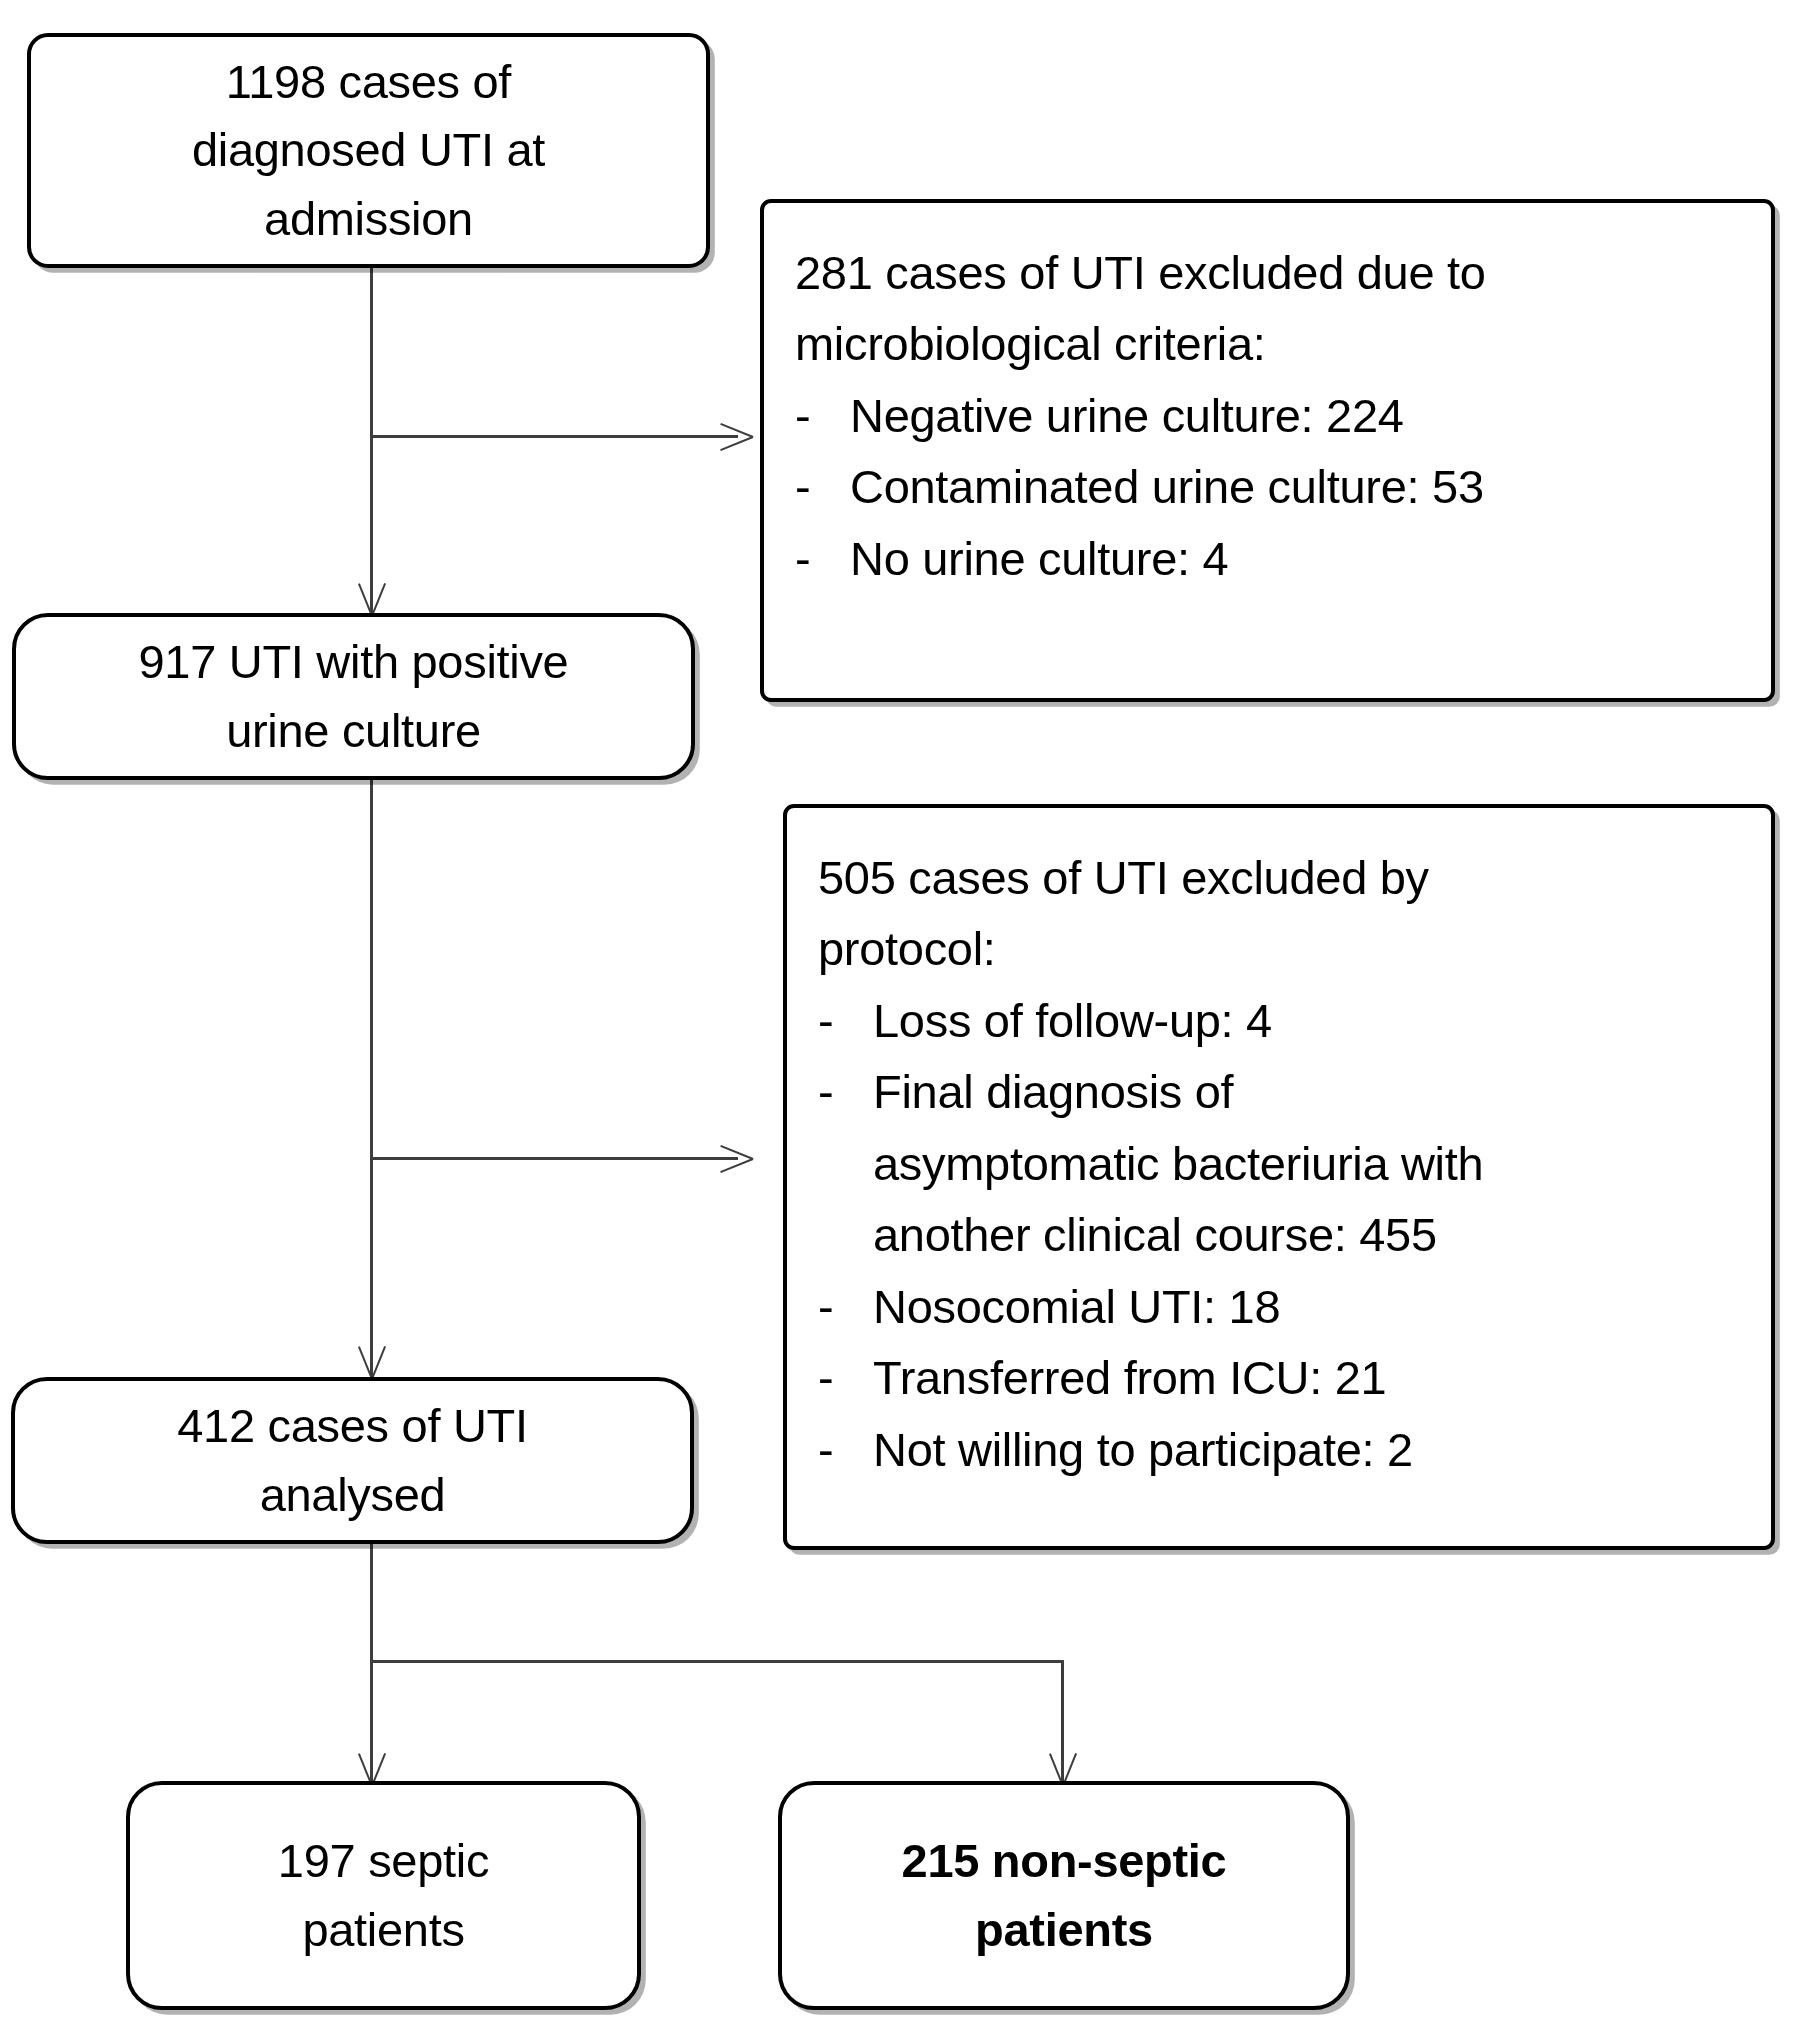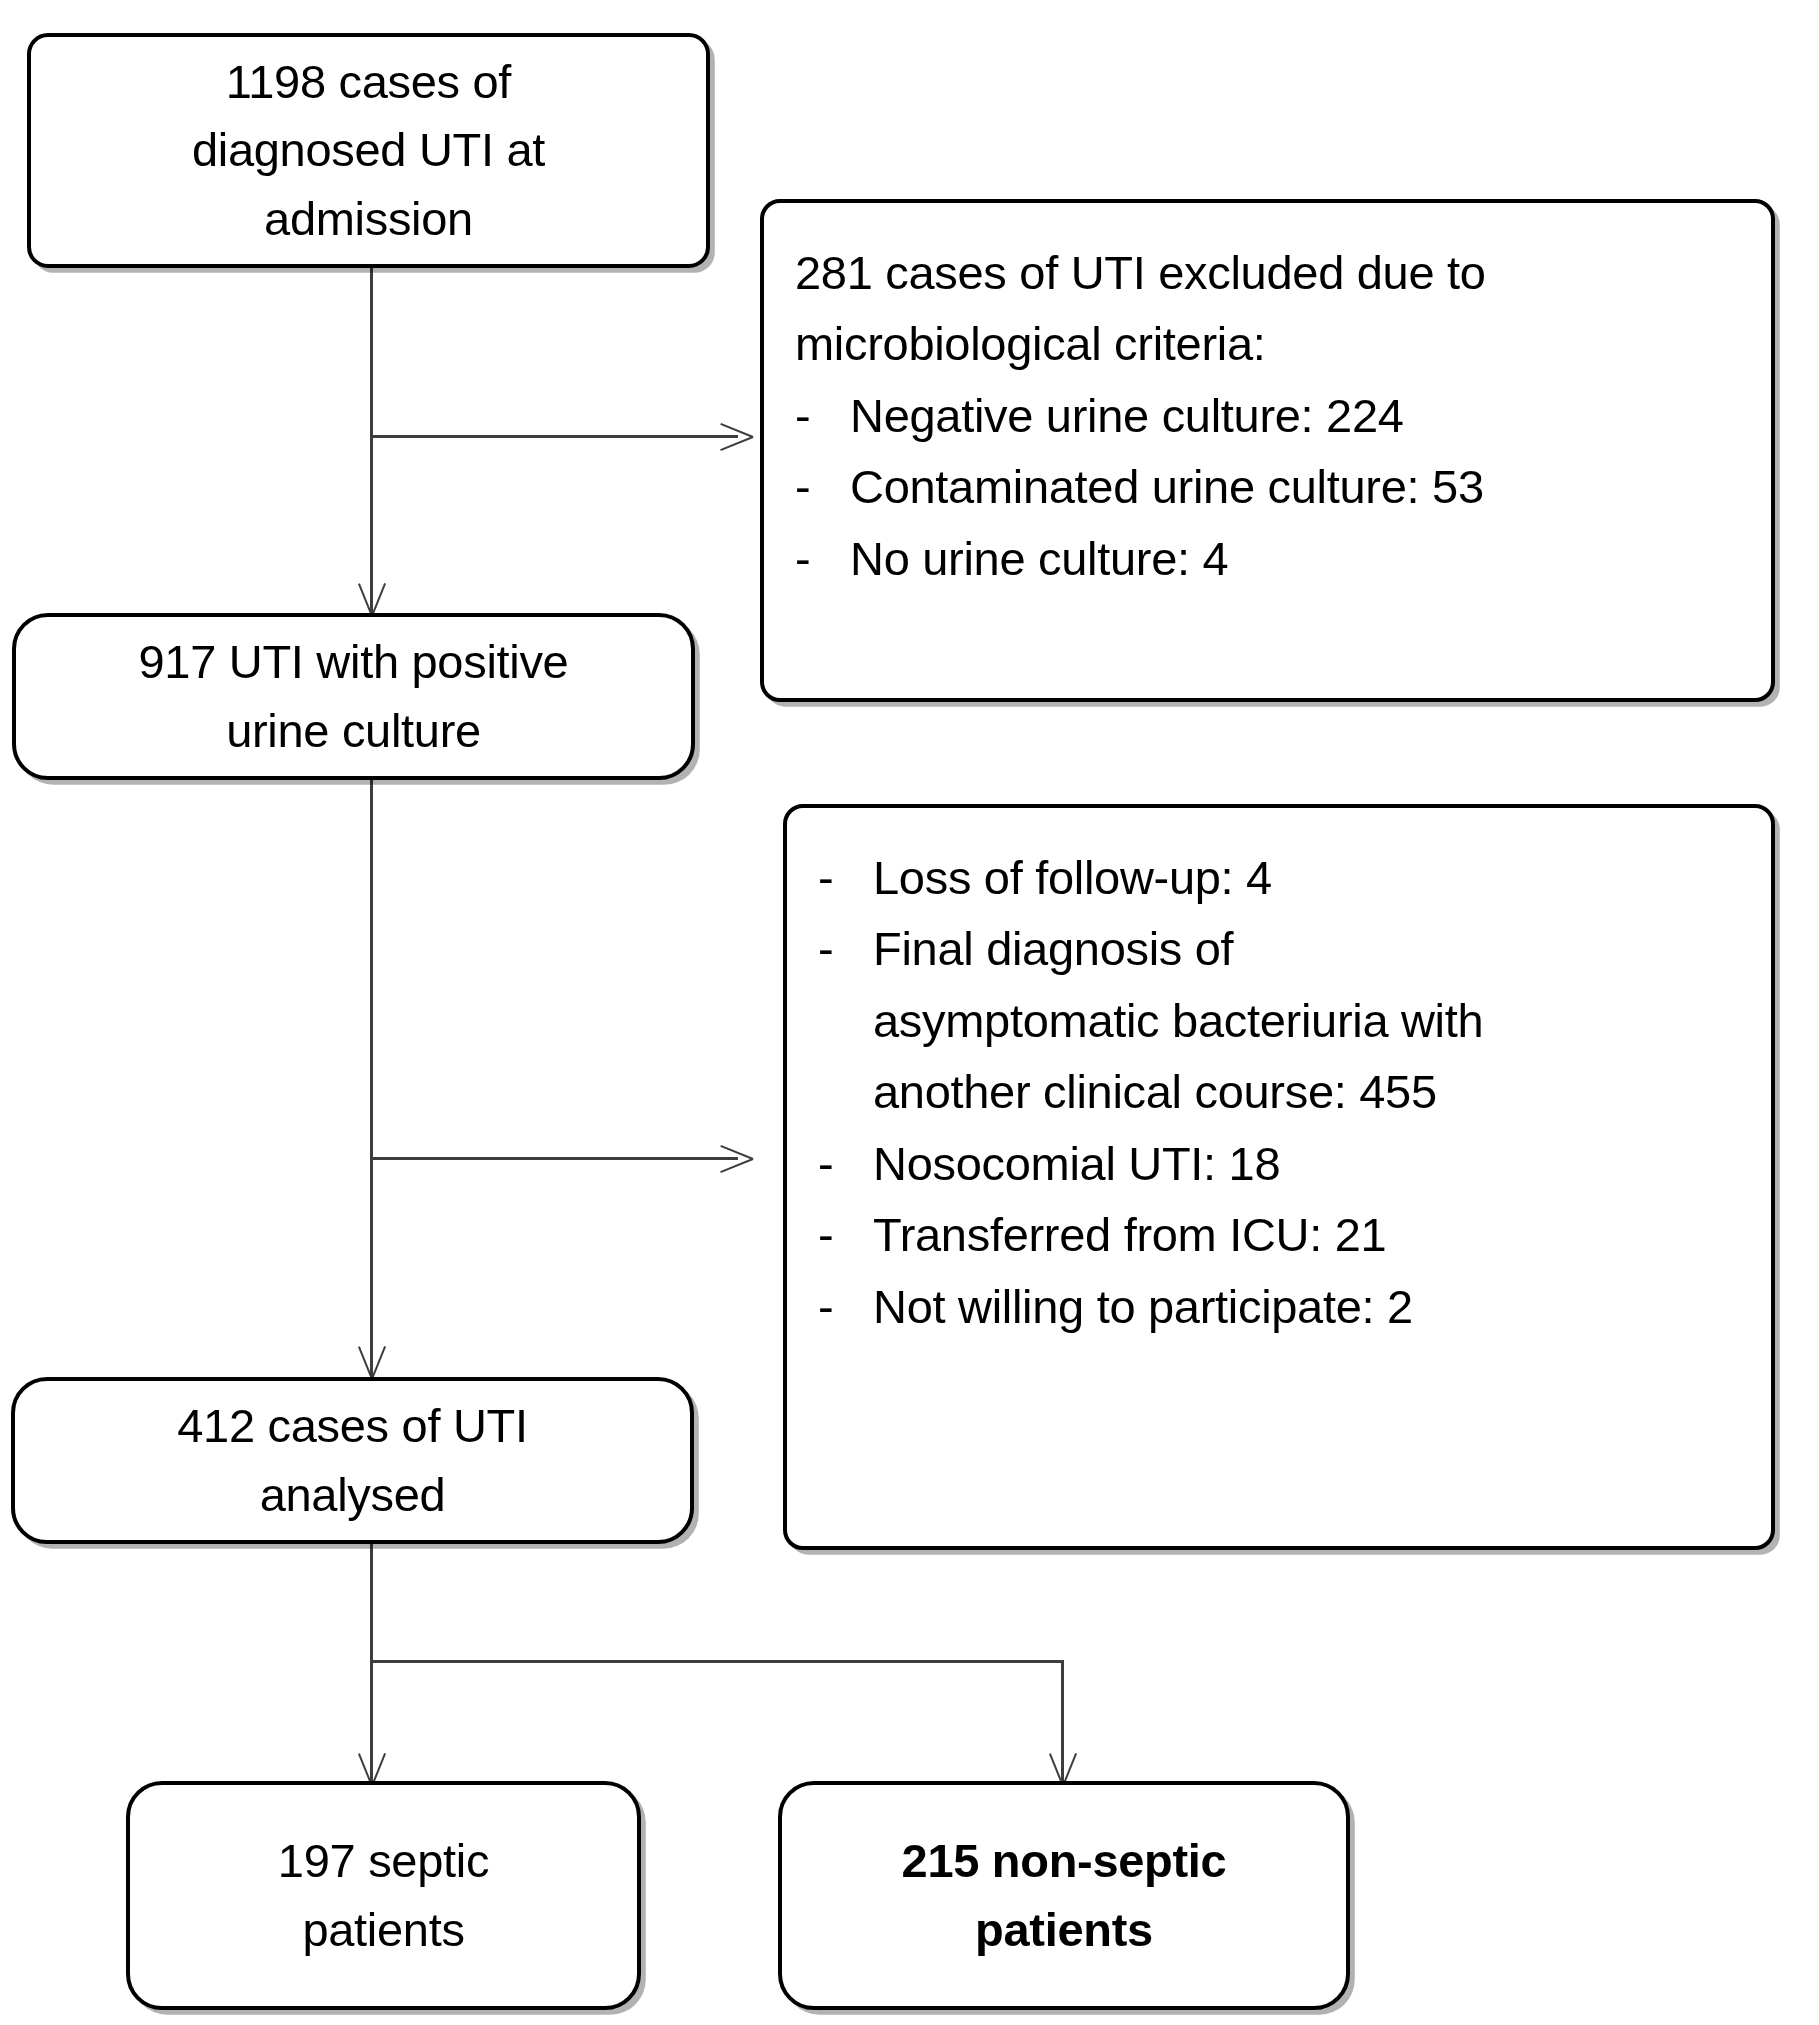--- a/index.html
+++ b/index.html
@@ -38,21 +38,21 @@
     text-align: center;
     font-size: 47px;
     line-height: 1.46;
     letter-spacing: -0.3px;
     white-space: pre-line;
   }
 
   
   .node.excl {
     display: block;
-    border-radius: 20px;
+    border-radius: 11px;
     padding: 34px 24px 24px 31px;
   }
   .node.excl .head {
     display: block;
     text-align: left;
     font-size: 47px;
     line-height: 1.52;
     letter-spacing: -0.3px;
     white-space: pre-line;
   }
@@ -191,20 +191,22 @@
         <span class="itxt">Contaminated urine culture: 53</span>
       </li>
       <li>
         <span class="dash">-</span>
         <span class="itxt">No urine culture: 4</span>
       </li>
     </ul>
   </div>
 
   <div class="node excl" style="left:783px; top:804px; width:992px; height:746px;">
+    <span class="head"> 505 cases of UTI excluded by
+protocol:</span>
     <ul>
       <li>
         <span class="dash">-</span>
         <span class="itxt">Loss of follow-up: 4</span>
       </li>
       <li>
         <span class="dash">-</span>
         <span class="itxt" style="white-space:pre-line;">Final diagnosis of
 asymptomatic bacteriuria with
 another clinical course: 455</span>

